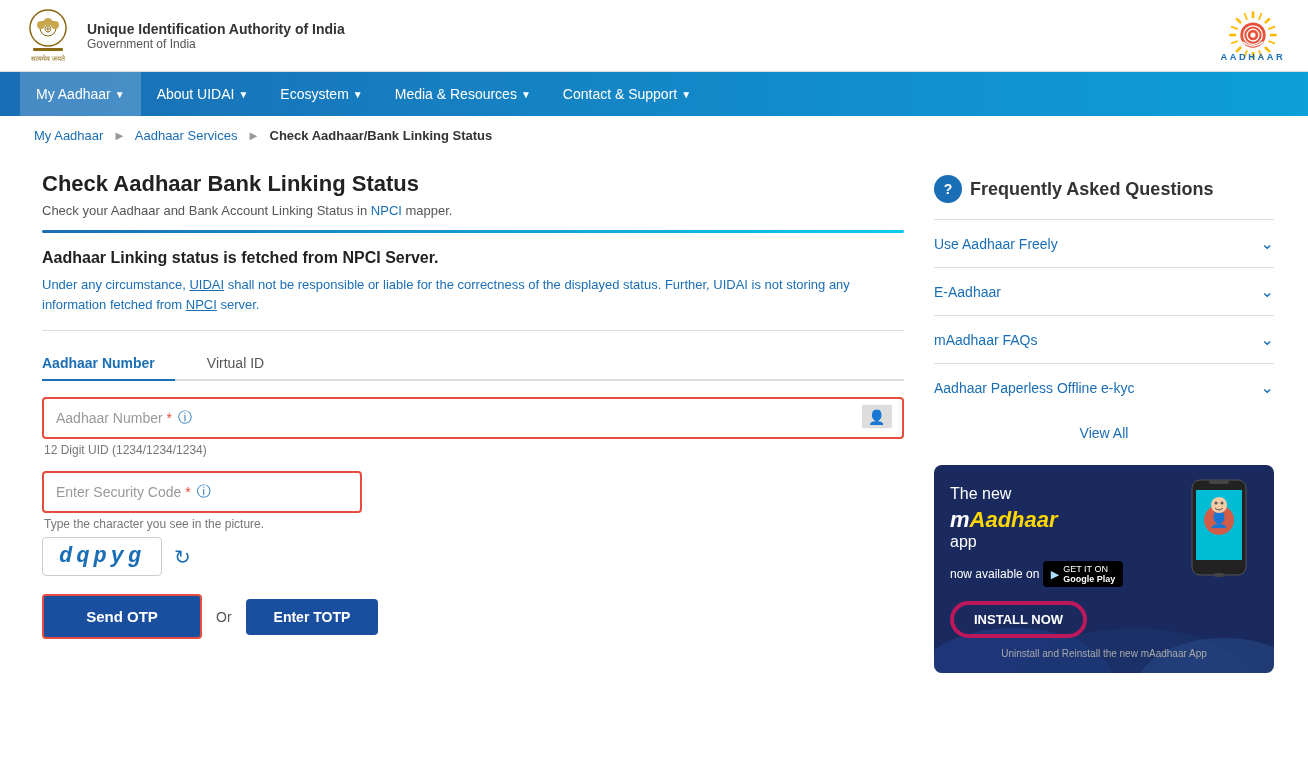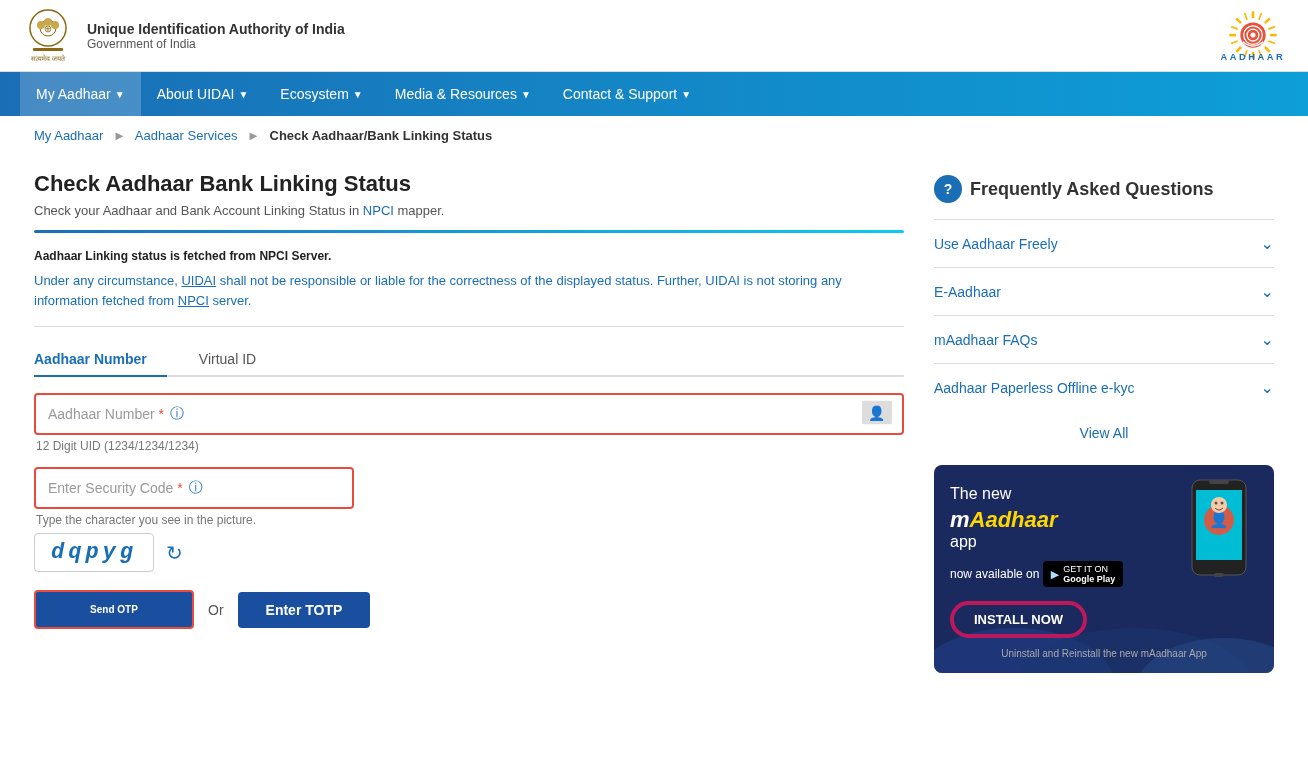--- a/index.html
+++ b/index.html
@@ -72,21 +72,21 @@
     .nav-arrow { font-size: 10px; }
 
     
     .content-wrapper {
       display: flex;
       gap: 0;
       padding: 0 20px;
       max-width: 1280px;
       margin: 0 auto;
     }
-    .main-content { flex: 1; padding-right: 30px; }
+    .main-content { flex: 1; padding-right: 30px; margin-left: 8px; }
     .sidebar { width: 340px; padding-top: 20px; }
 
     
     .breadcrumb {
       padding: 12px 20px;
       font-size: 13px;
       color: #555;
       max-width: 1280px;
       margin: 0 auto;
     }
@@ -116,21 +116,21 @@
       margin-bottom: 16px;
     }
 
     
     .info-box {
       background: #fff;
       border-left: none;
       margin-bottom: 16px;
     }
     .info-box-title {
-      font-size: 12px;
+      font-size: 16px;
       font-weight: bold;
       color: #222;
       margin-bottom: 8px;
     }
     .info-box-text {
       font-size: 13px;
       color: #1a6eb5;
       line-height: 1.5;
     }
     .info-box-text a { color: #1a6eb5; }
@@ -245,21 +245,21 @@
       display: flex;
       align-items: center;
       gap: 14px;
       margin-top: 18px;
     }
     .btn-send-otp {
       background: #1a4fa0;
       color: #fff;
       border: 2px solid #e74c3c;
       padding: 12px 40px;
-      font-size: 10px;
+      font-size: 15px;
       font-weight: bold;
       border-radius: 4px;
       cursor: pointer;
       min-width: 160px;
     }
     .btn-enter-totp {
       background: #1a4fa0;
       color: #fff;
       border: none;
       padding: 10px 28px;

